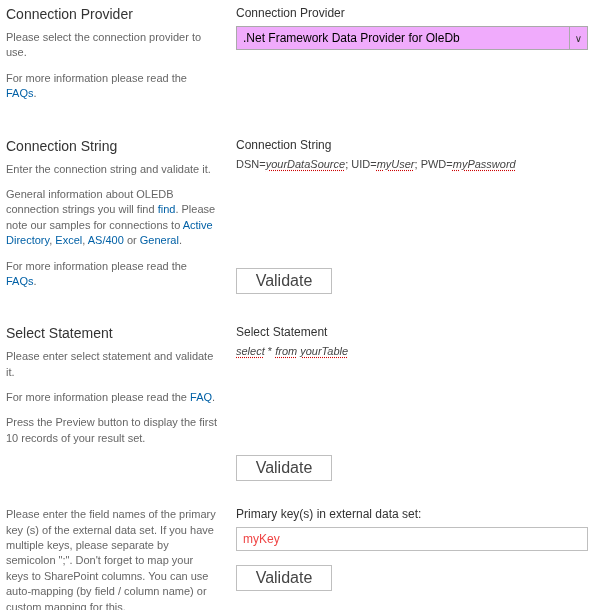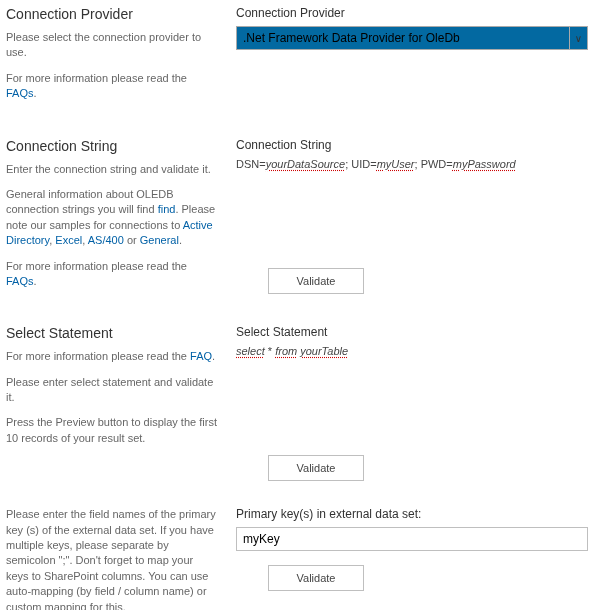--- a/index.html
+++ b/index.html
@@ -44,21 +44,21 @@
     color: #333;
     margin-bottom: 6px;
   }
   .select-wrap {
     position: relative;
   }
   select.dropdown {
     width: 100%;
     height: 24px;
     border: 1px solid #aaa;
-    background: #0369a1;
+    background: #f0abfc;
     font-size: 12px;
     padding: 2px 22px 2px 6px;
     -webkit-appearance: none;
     appearance: none;
   }
   .select-arrow {
     position: absolute;
     right: 1px;
     top: 1px;
     width: 18px;
@@ -70,37 +70,36 @@
     pointer-events: none;
     font-size: 10px;
     color: #333;
   }
   input.txt {
     width: 100%;
     height: 24px;
     border: 1px solid #bfbfbf;
     font-size: 12px;
     padding: 2px 6px;
-    color: #000000;
+    color: #ef4444;
   }
   .btn-row {
     margin-top: 14px;
     display: flex;
     gap: 14px;
   }
   button.btn {
     border: 1px solid #bfbfbf;
     background: #fff;
     min-width: 96px;
     height: 26px;
-    font-size: 11px;
+    font-size: 16px;
     color: #444;
     cursor: pointer;
     padding: 0 14px;
-    margin-left: 32px;
   }
   .dotted-red {
     text-decoration: underline dotted #c00;
     text-underline-offset: 2px;
     font-style: italic;
   }
 </style>
 </head>
 <body>
 
@@ -139,24 +138,24 @@
     <div class="ta" style="height: 96px; overflow: auto;" contenteditable="true"><span>DSN=</span><span class="dotted-red">yourDataSource</span><span>;  UID=</span><span class="dotted-red">myUser</span><span>; PWD=</span><span class="dotted-red">myPassword</span></div>
     <div class="btn-row">
       <button class="btn">Validate</button>
     </div>
   </div>
 </div>
 
 <div class="section">
   <div class="left">
     <div class="heading">Select Statement</div>
+    <p class="desc">Please enter select statement and validate it.</p>
     <p class="desc">
       <span>For more information please read the </span><a class="link">FAQ</a>.
     </p>
-    <p class="desc">Please enter select statement and validate it.</p>
     <p class="desc">Press the Preview button to display the first 10 records of your result set.</p>
   </div>
   <div class="right">
     <div class="field-label">Select Statement</div>
     <div class="ta focus" style="height: 96px; overflow: auto;" contenteditable="true"><span class="dotted-red">select</span><span> * </span><span class="dotted-red">from</span><span> </span><span class="dotted-red">yourTable</span></div>
     <div class="btn-row">
       <button class="btn">Validate</button>
     </div>
   </div>
 </div>

